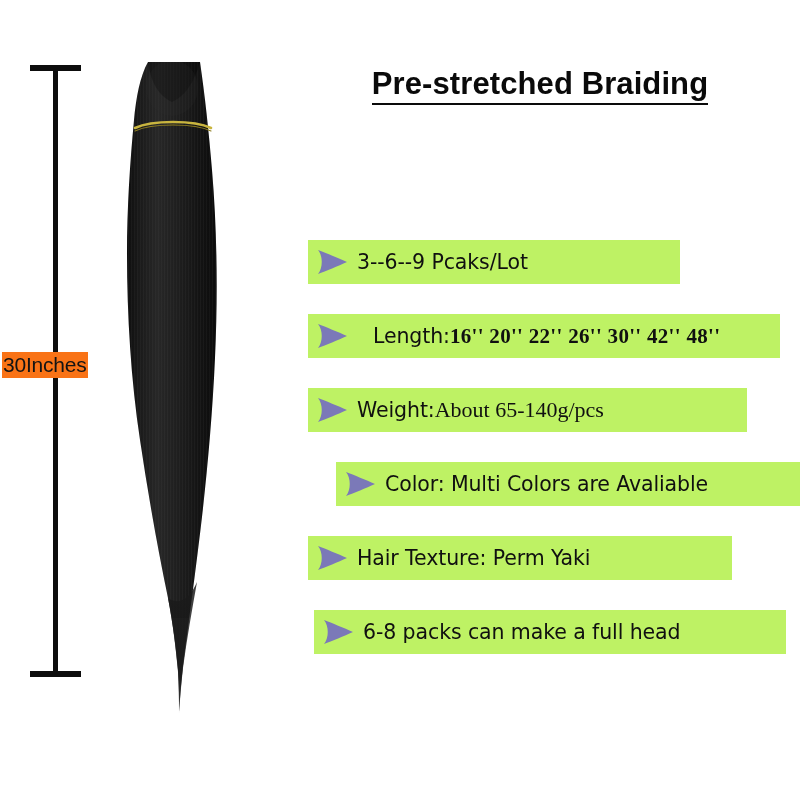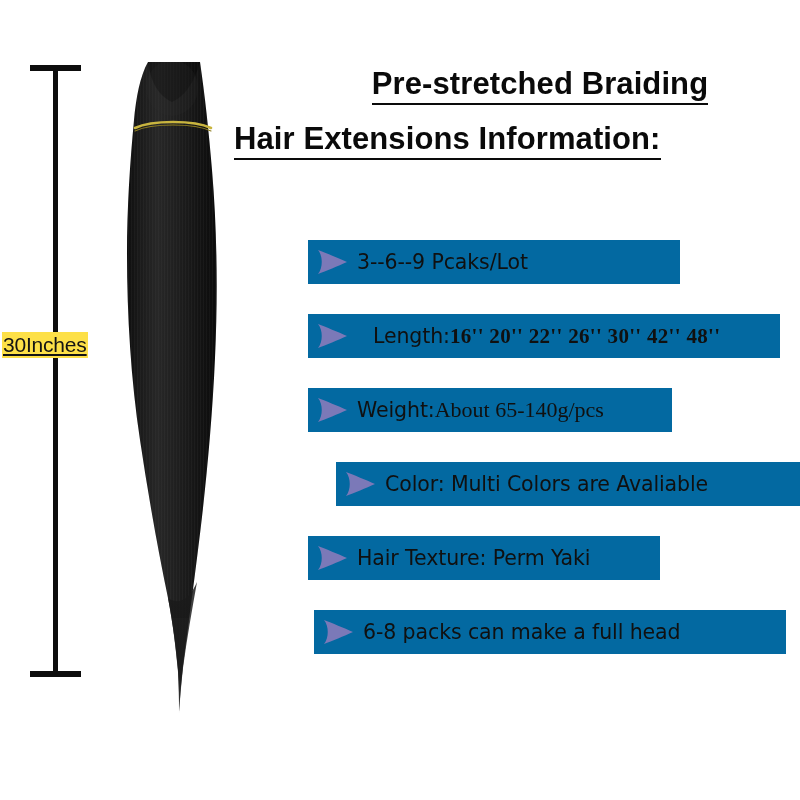--- a/index.html
+++ b/index.html
@@ -48,30 +48,29 @@
     width: 51px;
     height: 6px;
     background: #0d0d0d;
   }
   .measure-cap.top { top: 65px; }
   .measure-cap.bottom { top: 671px; }
 
   .measure-label {
     position: absolute;
     left: 2px;
-    top: 332px;
+    top: 352px;
     font-family: "Liberation Sans", sans-serif;
     font-size: 21px;
     color: #141414;
     letter-spacing: -0.2px;
     white-space: nowrap;
-    background: #fde047;
+    background: #f97316;
     padding: 2px 1px;
     line-height: 1.05;
-    text-decoration: underline;
   }
 
   
   #hair-bundle {
     position: absolute;
     left: 110px;
     top: 58px;
     width: 140px;
     height: 660px;
   }
@@ -111,32 +110,32 @@
     position: absolute;
     left: 308px;
     top: 240px;
     width: 492px;
   }
 
   .spec-row {
     position: relative;
     height: 44px;
     margin-bottom: 30px;
-    background: #0369a1;
+    background: #bef264;
     display: flex;
     align-items: center;
     padding-left: 8px;
   }
   .spec-row:last-child { margin-bottom: 0; }
 
   .spec-row.w1 { width: 372px; }
   .spec-row.w2 { width: 472px; gap: 16px; }
-  .spec-row.w3 { width: 364px; margin-top: 12px; }
+  .spec-row.w3 { width: 439px; margin-top: 12px; }
   .spec-row.w4 { width: 470px; margin-left: 28px; }
-  .spec-row.w5 { width: 352px; }
+  .spec-row.w5 { width: 424px; }
   .spec-row.w6 { width: 472px; margin-left: 6px; }
 
   .arrow-icon {
     flex: 0 0 auto;
     width: 32px;
     height: 26px;
     margin-right: 9px;
     display: block;
   }
 
@@ -241,23 +240,20 @@
 
       <path d="M 25,70 C 42,62 84,62 101,70" stroke="#c9b53f" stroke-width="2.6" fill="none" stroke-linecap="round"></path>
       <path d="M 25,73 C 42,65 84,65 101,73" stroke="#8d7d20" stroke-width="1.1" fill="none" stroke-linecap="round"></path>
     </svg>
   </div>
 
   <div id="title-block">
     <div class="title-line" id="title-line-1">
       <span class="ul">Pre-stretched Braiding </span>
     </div>
-    <div class="title-line" id="title-line-2">
-      <span class="ul">Hair Extensions Information:</span>
-    </div>
   </div>
 
   <div id="spec-list">
 
     <div class="spec-row w1">
       <svg class="arrow-icon" viewBox="0 0 32 26">
         <path d="M 2,1 C 7,7 7,19 2,25 C 10,22 22,17 31,13 C 22,9 10,4 2,1 Z" fill="#7b79b8"></path>
       </svg>
       <span class="spec-text">3--6--9 Pcaks/Lot</span>
     </div>

